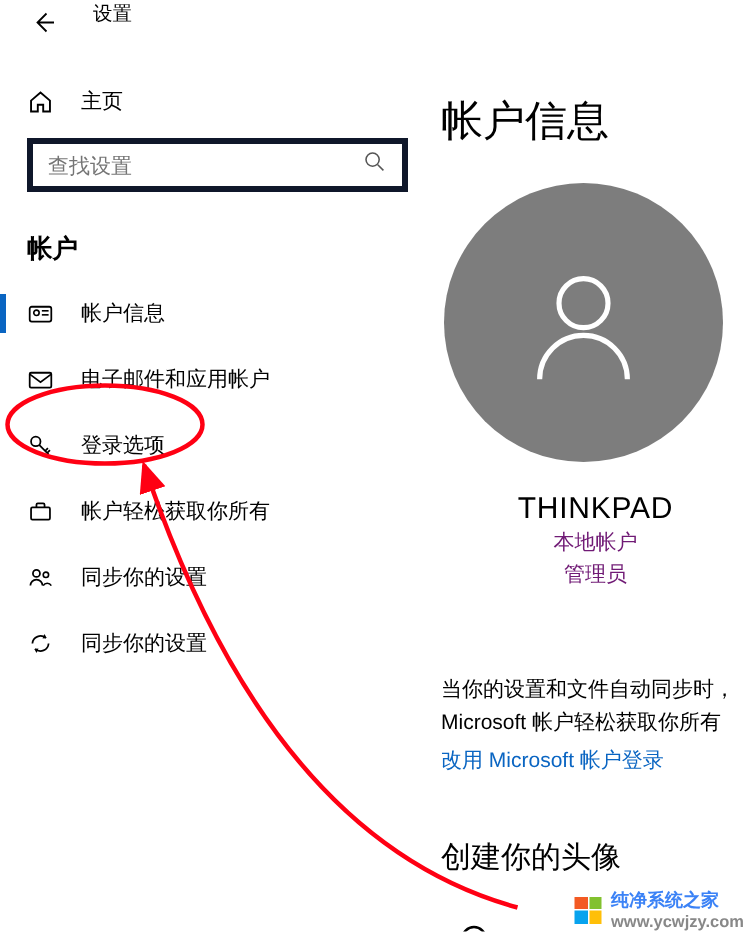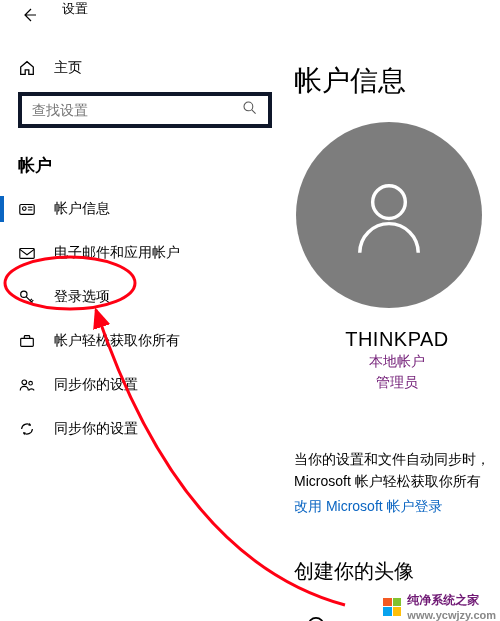--- a/index.html
+++ b/index.html
@@ -149,21 +149,21 @@
     font-size: 12px;
   }
   .wm-logo {
     width: 18px; height: 18px;
     display: grid;
     grid-template-columns: 1fr 1fr;
     grid-template-rows: 1fr 1fr;
     gap: 1px;
   }
   .wm-logo span { display:block; }
-  .wm-name { color: #701a75; font-weight: 600; }
+  .wm-name { color: #3b82f6; font-weight: 600; }
   .wm-url { color: #888; font-size: 11px; font-weight: bold; }
 </style>
 </head>
 <body>
 
 <div class="header">
   <div class="back-btn">
     <svg width="16" height="16" viewBox="0 0 16 16">
       <path d="M10 2 L4 8 L10 14 M4 8 H15" fill="none" stroke="#000" stroke-width="1.2"></path>
     </svg>

